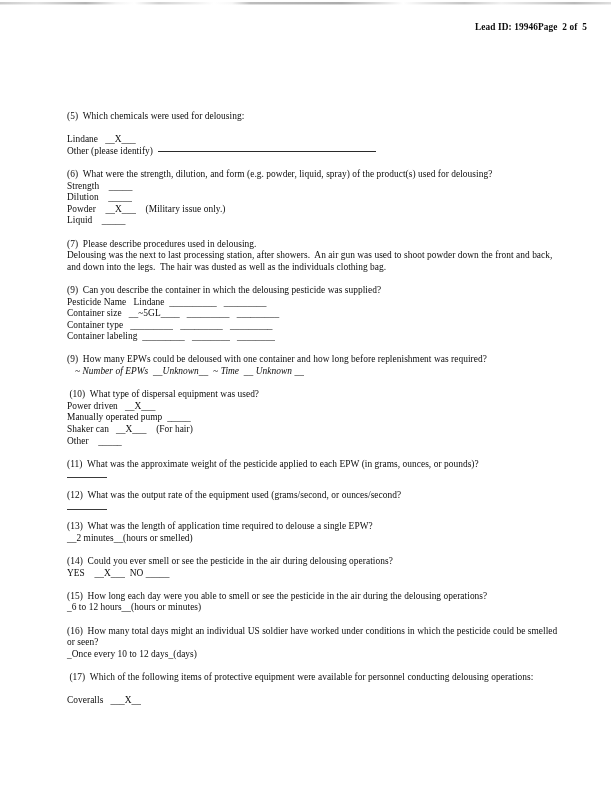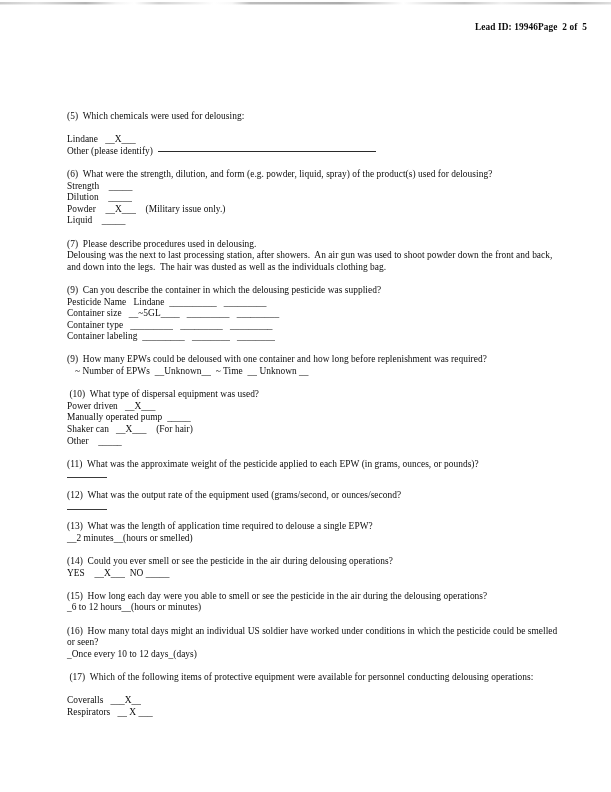--- a/index.html
+++ b/index.html
@@ -79,20 +79,21 @@
   .spacer-md { height: 11.6px; }
 
   .ans-lines {
     margin: 0;
   }
   .ans-line {
     white-space: pre;
   }
   .sub-indent {
     padding-left: 8px;
+    font-style: italic;
   }
 
   
   .rule {
     display: inline-block;
     border-bottom: 1px solid #2a2a2a;
     vertical-align: baseline;
     position: relative;
     top: -2px;
   }
@@ -225,18 +226,17 @@
       <div class="ans-line">_Once every 10 to 12 days_(days)</div>
     </div>
 
     <span class="gap"></span>
 
     <div class="q">
       <div class="q-text"> (17)  Which of the following items of protective equipment were available for personnel conducting delousing operations:</div>
       <div class="spacer-md"></div>
       <div class="ans-lines">
         <div class="ans-line">Coveralls   ___X__</div>
-        <div class="ans-line">Respirators   __ X ___</div>
       </div>
     </div>
 
   </div>
 </div>
 
 </body></html>

